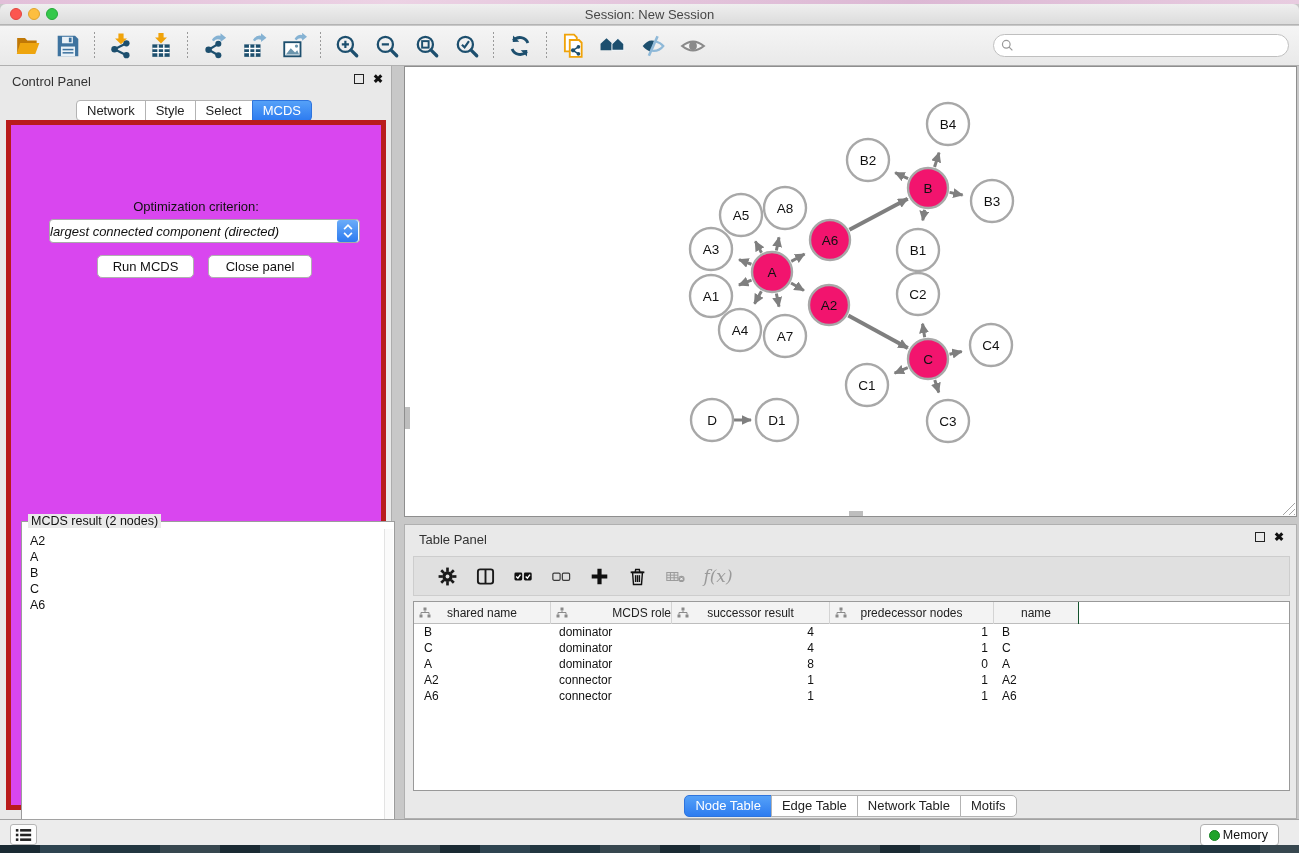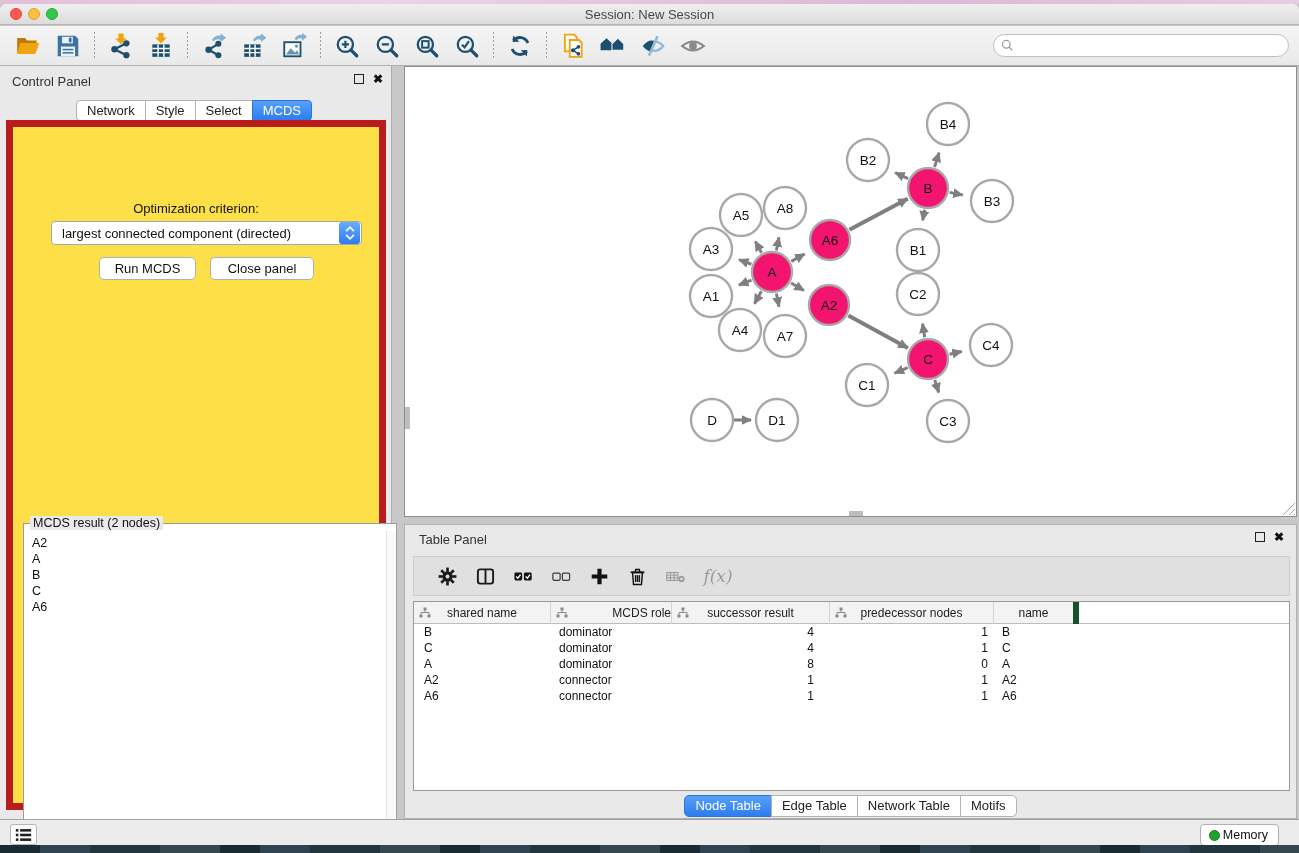--- a/index.html
+++ b/index.html
@@ -54,25 +54,25 @@
 
   .seg-tabs { position:absolute; display:flex; }
   .seg-tab { height:21px; line-height:19px; padding:0 10px; background:#fff;
     border:1px solid #b3b3b3; margin-left:-1px; font-size:13px; color:#222; text-align:center; }
   .seg-tab.first { border-radius:4px 0 0 4px; margin-left:0; }
   .seg-tab.last { border-radius:0 4px 4px 0; }
   .seg-tab.selected { background:linear-gradient(#55a1f8,#2e7cf0); border-color:#2e74dd; color:#fff; }
 
   #cp-tabs { left:76px; top:34px; }
   #cp-content { position:absolute; left:6px; top:54px; width:380px; height:690px;
-    background:#fde047; border:7px solid #b91c1c; }
+    background:#d946ef; border:5px solid #b91c1c; }
   #opt-label { position:absolute; left:0; width:100%; top:74px; text-align:center; font-size:13px; color:#111; }
   #criterion-select { position:absolute; left:38px; top:94px; width:311px; height:24px;
     background:#fff; border:1px solid #a9a9a9; border-radius:4px; display:flex; align-items:center; }
-  #criterion-value { flex:1; font-size:13px; color:#111; padding-left:10px; white-space:nowrap; overflow:hidden; }
+  #criterion-value { flex:1; font-size:13px; color:#111; white-space:nowrap; overflow:hidden;font-style:italic; }
   #criterion-stepper { width:21px; height:22px; border-radius:3px;
     background:linear-gradient(#6aacf9,#2d7bf0); margin-right:1px; display:flex; align-items:center; justify-content:center; }
   .btn { position:absolute; height:23px; background:#fff; border:1px solid #b0b0b0; border-radius:5px;
     font-size:13px; color:#111; text-align:center; line-height:21px; }
   #run-btn { left:86px; top:130px; width:97px; }
   #close-panel-btn { left:197px; top:130px; width:104px; }
 
   #mcds-fieldset { position:absolute; left:10px; top:396px; width:374px; height:343px;
     border:1px solid #9c9c9c; background:#fff; }
   #mcds-legend { position:absolute; left:6px; top:-8px; background:#e9e9e9; padding:0 3px;
@@ -107,21 +107,21 @@
     background:transparent; border:none; }
   .tp-btn svg { width:19px; height:19px; }
   .fx { font-family:"DejaVu Serif", serif; font-style:italic; font-size:17px; color:#9a9a9a; }
 
   #node-table { position:absolute; left:8px; top:76px; width:877px; height:190px;
     background:#fff; border:1px solid #999; overflow:hidden; }
   #nt-header { display:flex; height:22px; background:#f3f3f3; border-bottom:1px solid #bdbdbd; }
   .hcell { position:relative; display:flex; align-items:center; justify-content:center;
     font-size:12px; color:#222; border-right:1px solid #d4d4d4; height:22px; }
   .hcell svg { position:absolute; left:5px; top:5px; width:12px; height:12px; }
-  .hc0{width:137px;} .hc1{width:121px;justify-content:flex-end;} .hc2{width:158px;} .hc3{width:164px;} .hc4{width:85px; border-right:6px solid #14532d;}
+  .hc0{width:137px;} .hc1{width:121px;justify-content:flex-end;} .hc2{width:158px;} .hc3{width:164px;} .hc4{width:85px; border-right:1px solid #14532d;}
   .hfill{flex:1; background:#fff;}
   .trow { display:flex; height:16px; }
   .tcell { font-size:12px; color:#111; line-height:16px; white-space:nowrap; overflow:hidden; }
   .tcell.c0 { width:137px; padding-left:10px; }
   .tcell.c1 { width:121px; padding-left:8px; }
   .tcell.c2 { width:158px; text-align:right; padding-right:16px; }
   .tcell.c3 { width:164px; text-align:right; padding-right:6px; }
   .tcell.c4 { width:85px;  padding-left:8px; }
 
   #tp-tabs { position:absolute; left:0; right:0; top:270px; display:flex; justify-content:center; }

